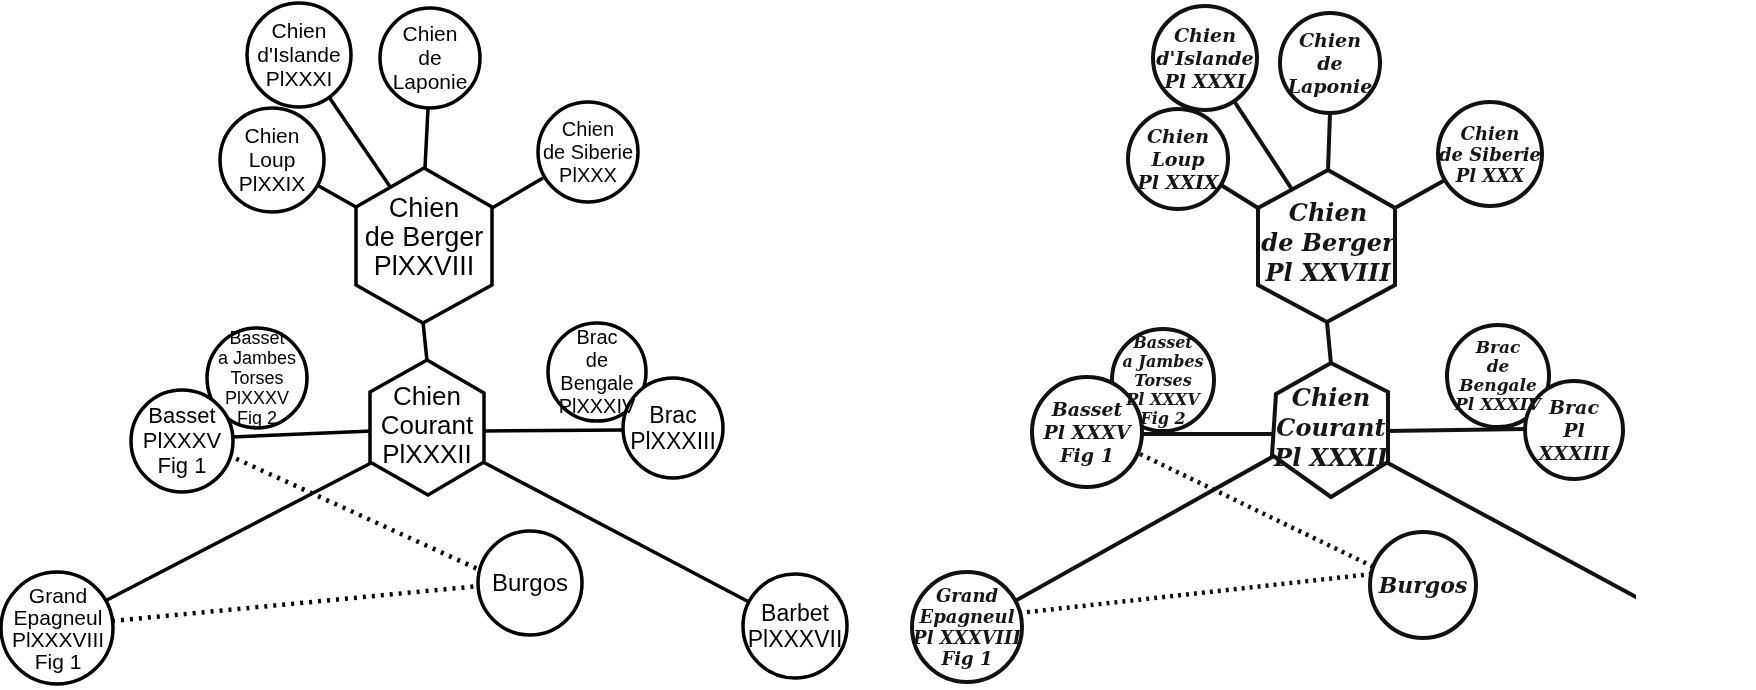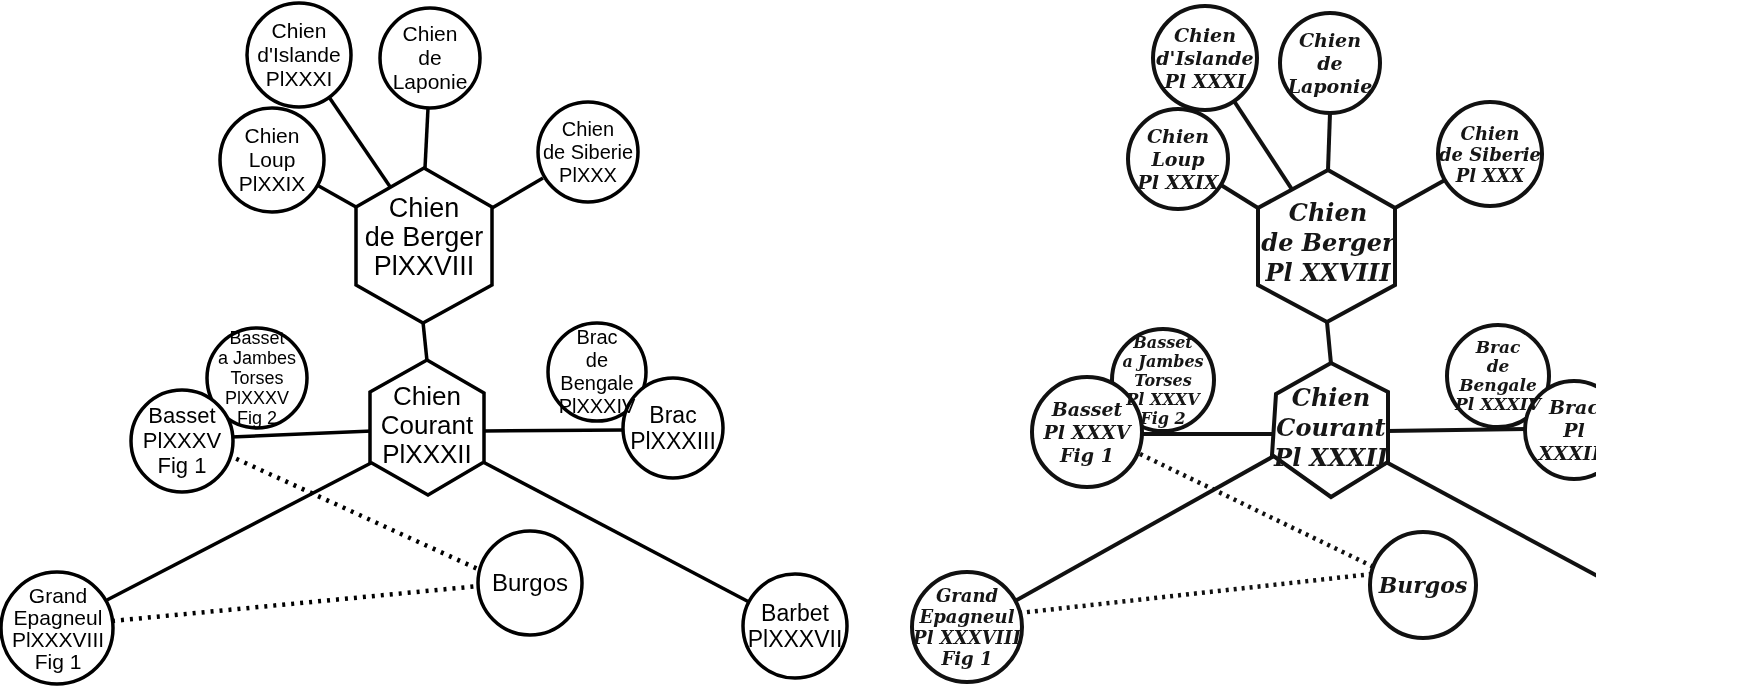--- a/index.html
+++ b/index.html
@@ -2,20 +2,21 @@
 <html><head>
 <meta charset="utf-8">
 <style>
   html,body{margin:0;padding:0;background:#ffffff;}
   .canvas{
     position:relative;
     width:1596px;height:690px;
     background:#ffffff;
     overflow:hidden;
     font-family:"Liberation Sans", sans-serif;
+    padding-left:40px;
   }
   svg.shapes{position:absolute;left:0;top:0;}
   .lbl{
     position:absolute;
     transform:translate(-50%,-50%);
     white-space:pre-line;
     text-align:center;
     color:#000000;
     pointer-events:none;
   }

